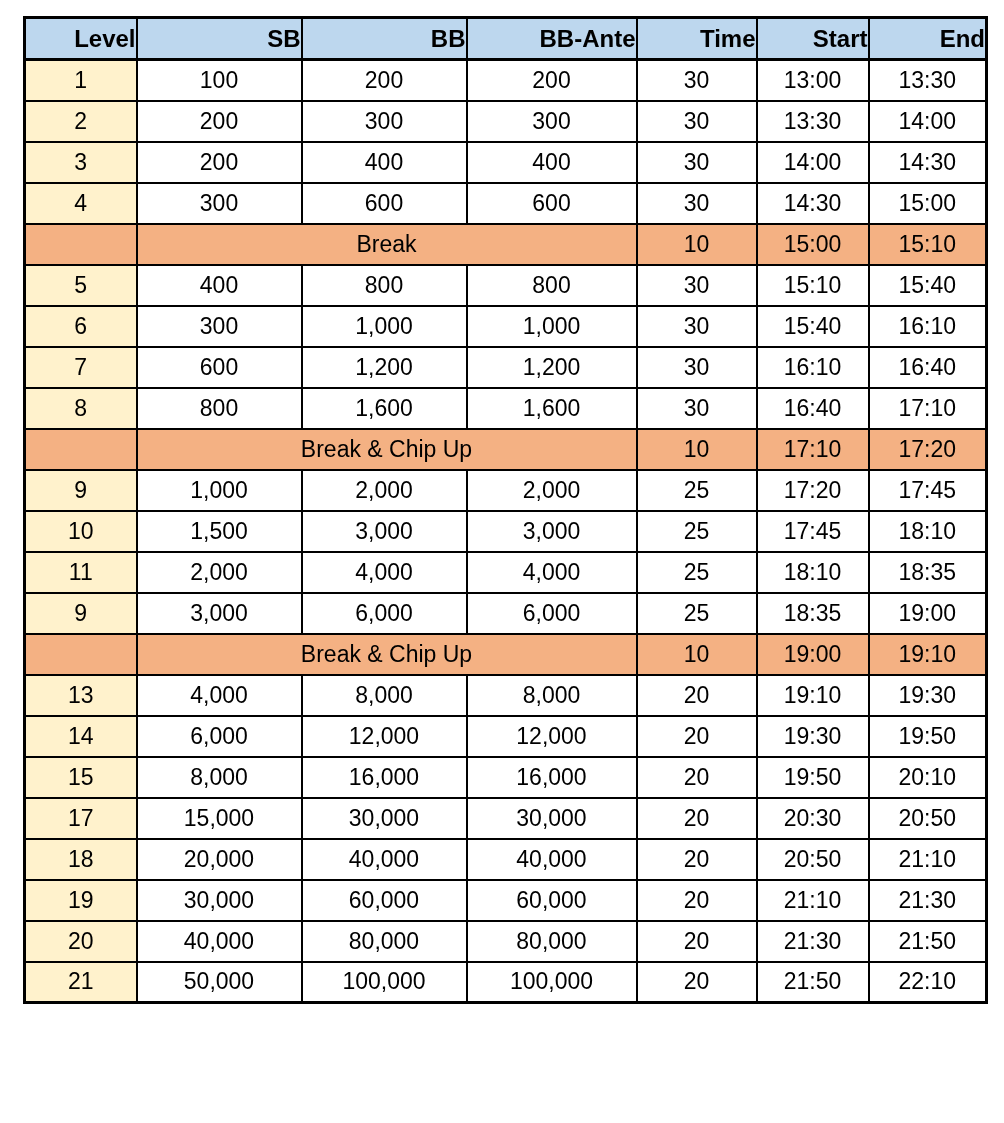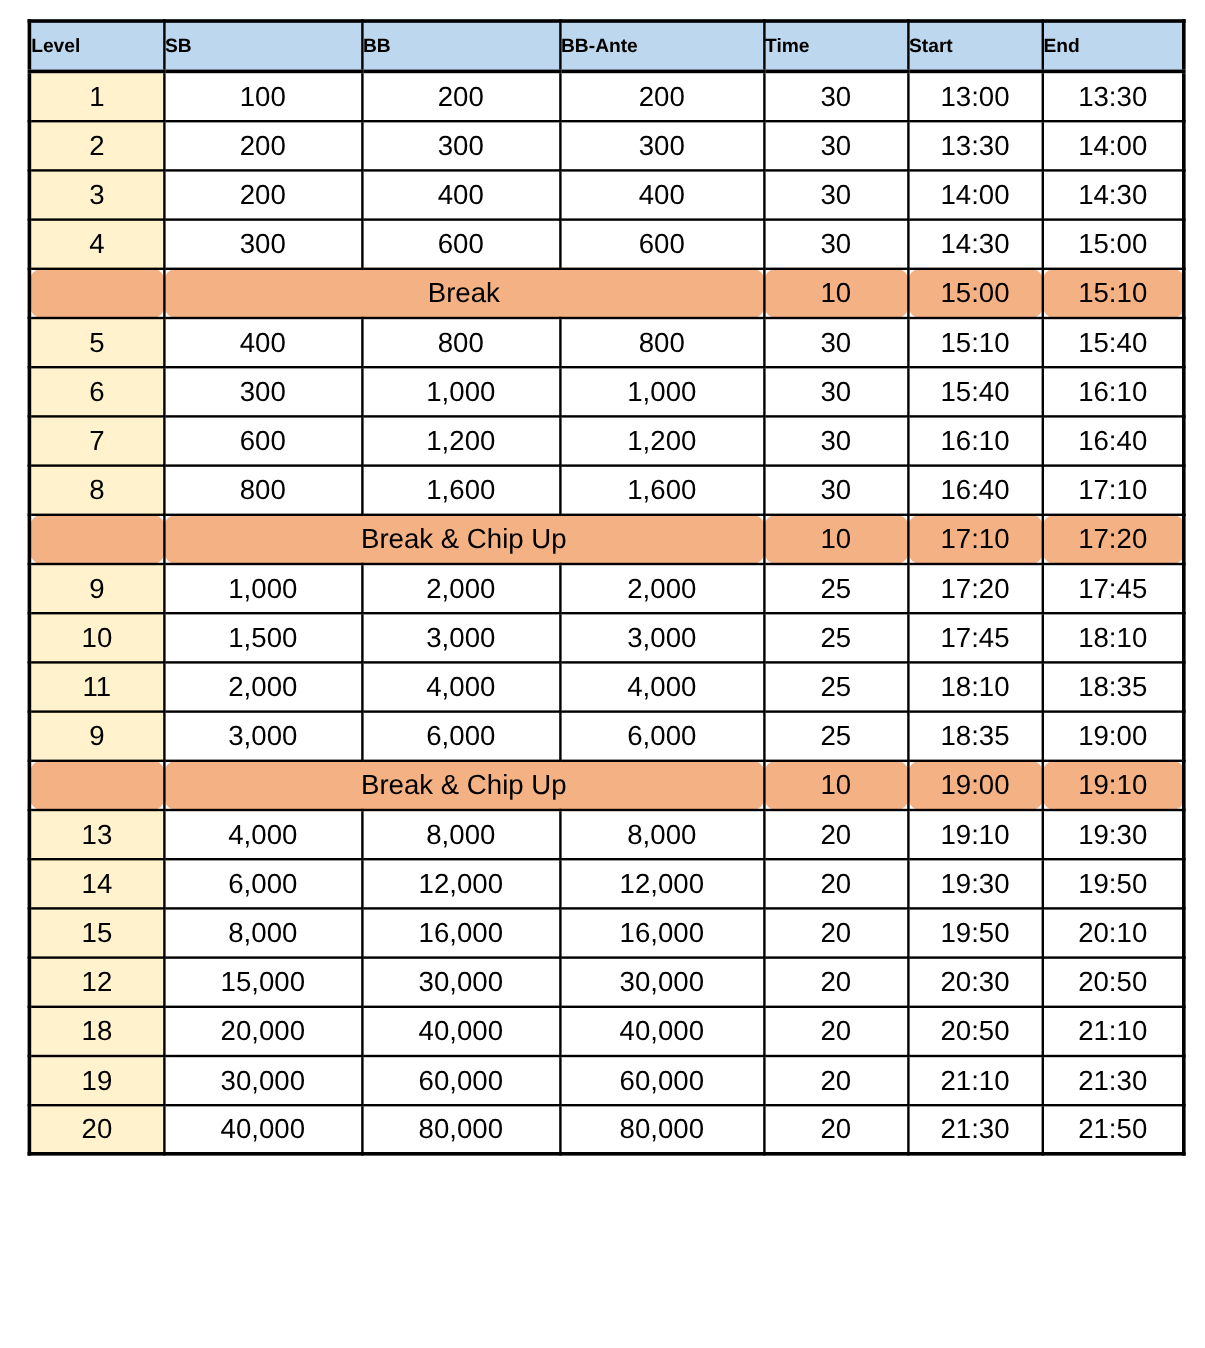--- a/index.html
+++ b/index.html
@@ -34,37 +34,37 @@
   col.c-bb     { width: 165px; }
   col.c-bbante { width: 170px; }
   col.c-time   { width: 120px; }
   col.c-start  { width: 112px; }
   col.c-end    { width: 118px; }
   th {
     background: var(--header-bg);
     border: 2px solid var(--border-color);
     border-bottom: 3px solid var(--border-color);
     font-weight: bold;
-    font-size: 16px;
+    font-size: 24px;
     height: 42px;
-    text-align: left;
+    text-align: right;
     padding: 0;
   }
   td {
     background: var(--cell-bg);
     border: 2px solid var(--border-color);
     font-size: 23px;
     font-weight: normal;
     height: 41px;
     text-align: center;
     vertical-align: middle;
     padding: 0;
   }
   td.lvl { background: var(--level-bg); }
-  tr.break td { background: var(--break-bg); border-radius: 10px; }
+  tr.break td { background: var(--break-bg); }
 </style>
 </head>
 <body>
 
 <div class="table-wrap">
   <table class="blind-structure">
     <colgroup>
       <col class="c-level">
         <col class="c-sb">
         <col class="c-bb">
@@ -235,21 +235,21 @@
         <tr>
           <td class="lvl">15</td>
           <td>8,000</td>
           <td>16,000</td>
           <td>16,000</td>
           <td>20</td>
           <td>19:50</td>
           <td>20:10</td>
         </tr>
         <tr>
-          <td class="lvl">12</td>
+          <td class="lvl">17</td>
           <td>15,000</td>
           <td>30,000</td>
           <td>30,000</td>
           <td>20</td>
           <td>20:30</td>
           <td>20:50</td>
         </tr>
         <tr>
           <td class="lvl">18</td>
           <td>20,000</td>
@@ -269,16 +269,25 @@
           <td>21:30</td>
         </tr>
         <tr>
           <td class="lvl">20</td>
           <td>40,000</td>
           <td>80,000</td>
           <td>80,000</td>
           <td>20</td>
           <td>21:30</td>
           <td>21:50</td>
+        </tr>
+        <tr>
+          <td class="lvl">21</td>
+          <td>50,000</td>
+          <td>100,000</td>
+          <td>100,000</td>
+          <td>20</td>
+          <td>21:50</td>
+          <td>22:10</td>
         </tr>
       </tbody>
   </table>
 </div>
 
 </body></html>

